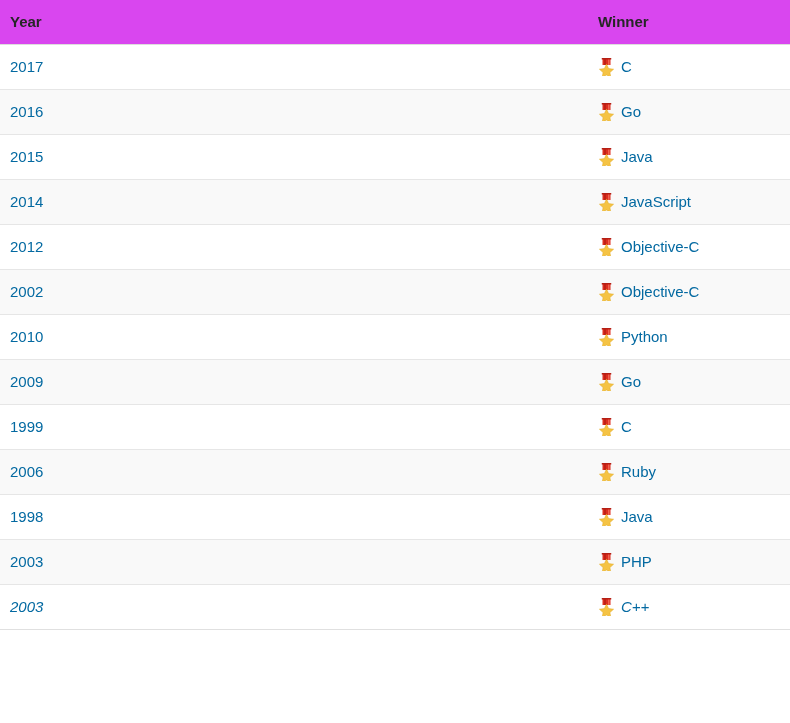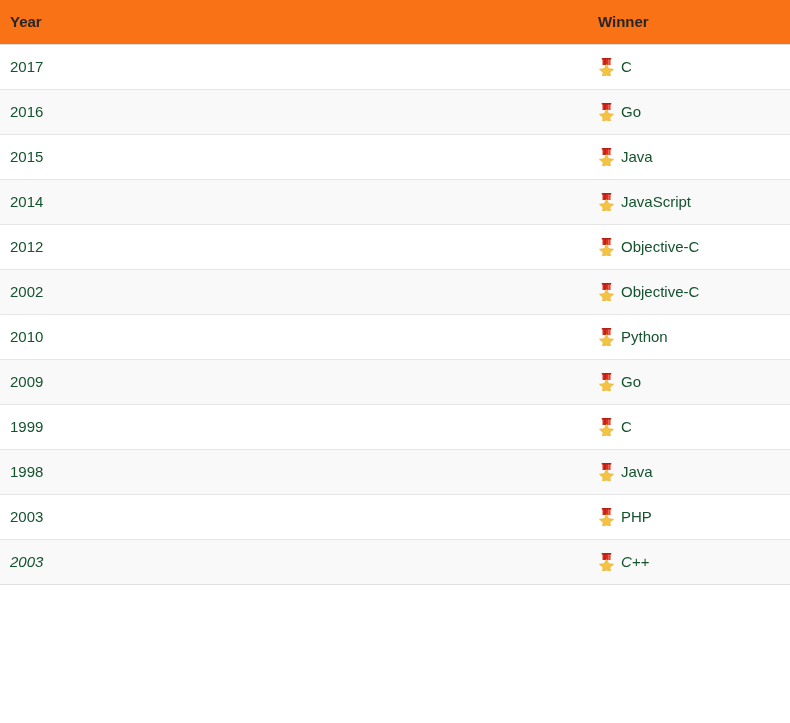--- a/index.html
+++ b/index.html
@@ -17,38 +17,38 @@
   .winners-table {
     width: 790px;
     border-collapse: collapse;
     table-layout: fixed;
     font-size: 15px;
   }
   .winners-table col.col-year { width: 588px; }
   .winners-table col.col-winner { width: 202px; }
 
   .winners-table thead th {
-    background: #f97316;
+    background: #d946ef;
     height: 44px;
     padding: 0 10px;
     text-align: left;
     vertical-align: middle;
     font-weight: bold;
     font-size: 15px;
     color: #262626;
     border-bottom: 1px solid #dddddd;
     box-sizing: border-box;
   }
 
   .winners-table tbody td {
     height: 45px;
     padding: 0 10px;
     text-align: left;
     vertical-align: middle;
-    color: #14532d;
+    color: #0369a1;
     font-size: 15px;
     border-bottom: 1px solid #e6e6e6;
     box-sizing: border-box;
     white-space: nowrap;
     overflow: hidden;
   }
 
   .winners-table tbody tr:nth-child(odd)  td { background: #ffffff; }
   .winners-table tbody tr:nth-child(even) td { background: #f9f9f9; }
 
@@ -239,20 +239,37 @@
                 <rect x="20" y="1" width="3" height="13" fill="#f0634f"></rect>
                 <rect x="7.5" y="0" width="19" height="3" fill="#b51f14"></rect>
                 <polygon points="17,12 21.2,21.2 31.2,22.4 23.8,29.2 25.8,39 17,34 8.2,39 10.2,29.2 2.8,22.4 12.8,21.2" fill="#f5c344" stroke="#e0a81f" stroke-width="1" stroke-linejoin="round"></polygon>
               </svg>
             </span>
             <span class="winner-name">C</span>
           </span>
         </td>
       </tr>
       <tr>
+        <td>2006</td>
+        <td>
+          <span class="winner-cell">
+            <span class="medal-icon">
+              <svg viewBox="0 0 34 36" width="17" height="18" xmlns="http://www.w3.org/2000/svg">
+                <rect x="9" y="1" width="16" height="13" fill="#dd2e1f"></rect>
+                <rect x="12.5" y="1" width="3" height="13" fill="#b51f14"></rect>
+                <rect x="20" y="1" width="3" height="13" fill="#f0634f"></rect>
+                <rect x="7.5" y="0" width="19" height="3" fill="#b51f14"></rect>
+                <polygon points="17,12 21.2,21.2 31.2,22.4 23.8,29.2 25.8,39 17,34 8.2,39 10.2,29.2 2.8,22.4 12.8,21.2" fill="#f5c344" stroke="#e0a81f" stroke-width="1" stroke-linejoin="round"></polygon>
+              </svg>
+            </span>
+            <span class="winner-name">Ruby</span>
+          </span>
+        </td>
+      </tr>
+      <tr>
         <td>1998</td>
         <td>
           <span class="winner-cell">
             <span class="medal-icon">
               <svg viewBox="0 0 34 36" width="17" height="18" xmlns="http://www.w3.org/2000/svg">
                 <rect x="9" y="1" width="16" height="13" fill="#dd2e1f"></rect>
                 <rect x="12.5" y="1" width="3" height="13" fill="#b51f14"></rect>
                 <rect x="20" y="1" width="3" height="13" fill="#f0634f"></rect>
                 <rect x="7.5" y="0" width="19" height="3" fill="#b51f14"></rect>
                 <polygon points="17,12 21.2,21.2 31.2,22.4 23.8,29.2 25.8,39 17,34 8.2,39 10.2,29.2 2.8,22.4 12.8,21.2" fill="#f5c344" stroke="#e0a81f" stroke-width="1" stroke-linejoin="round"></polygon>

